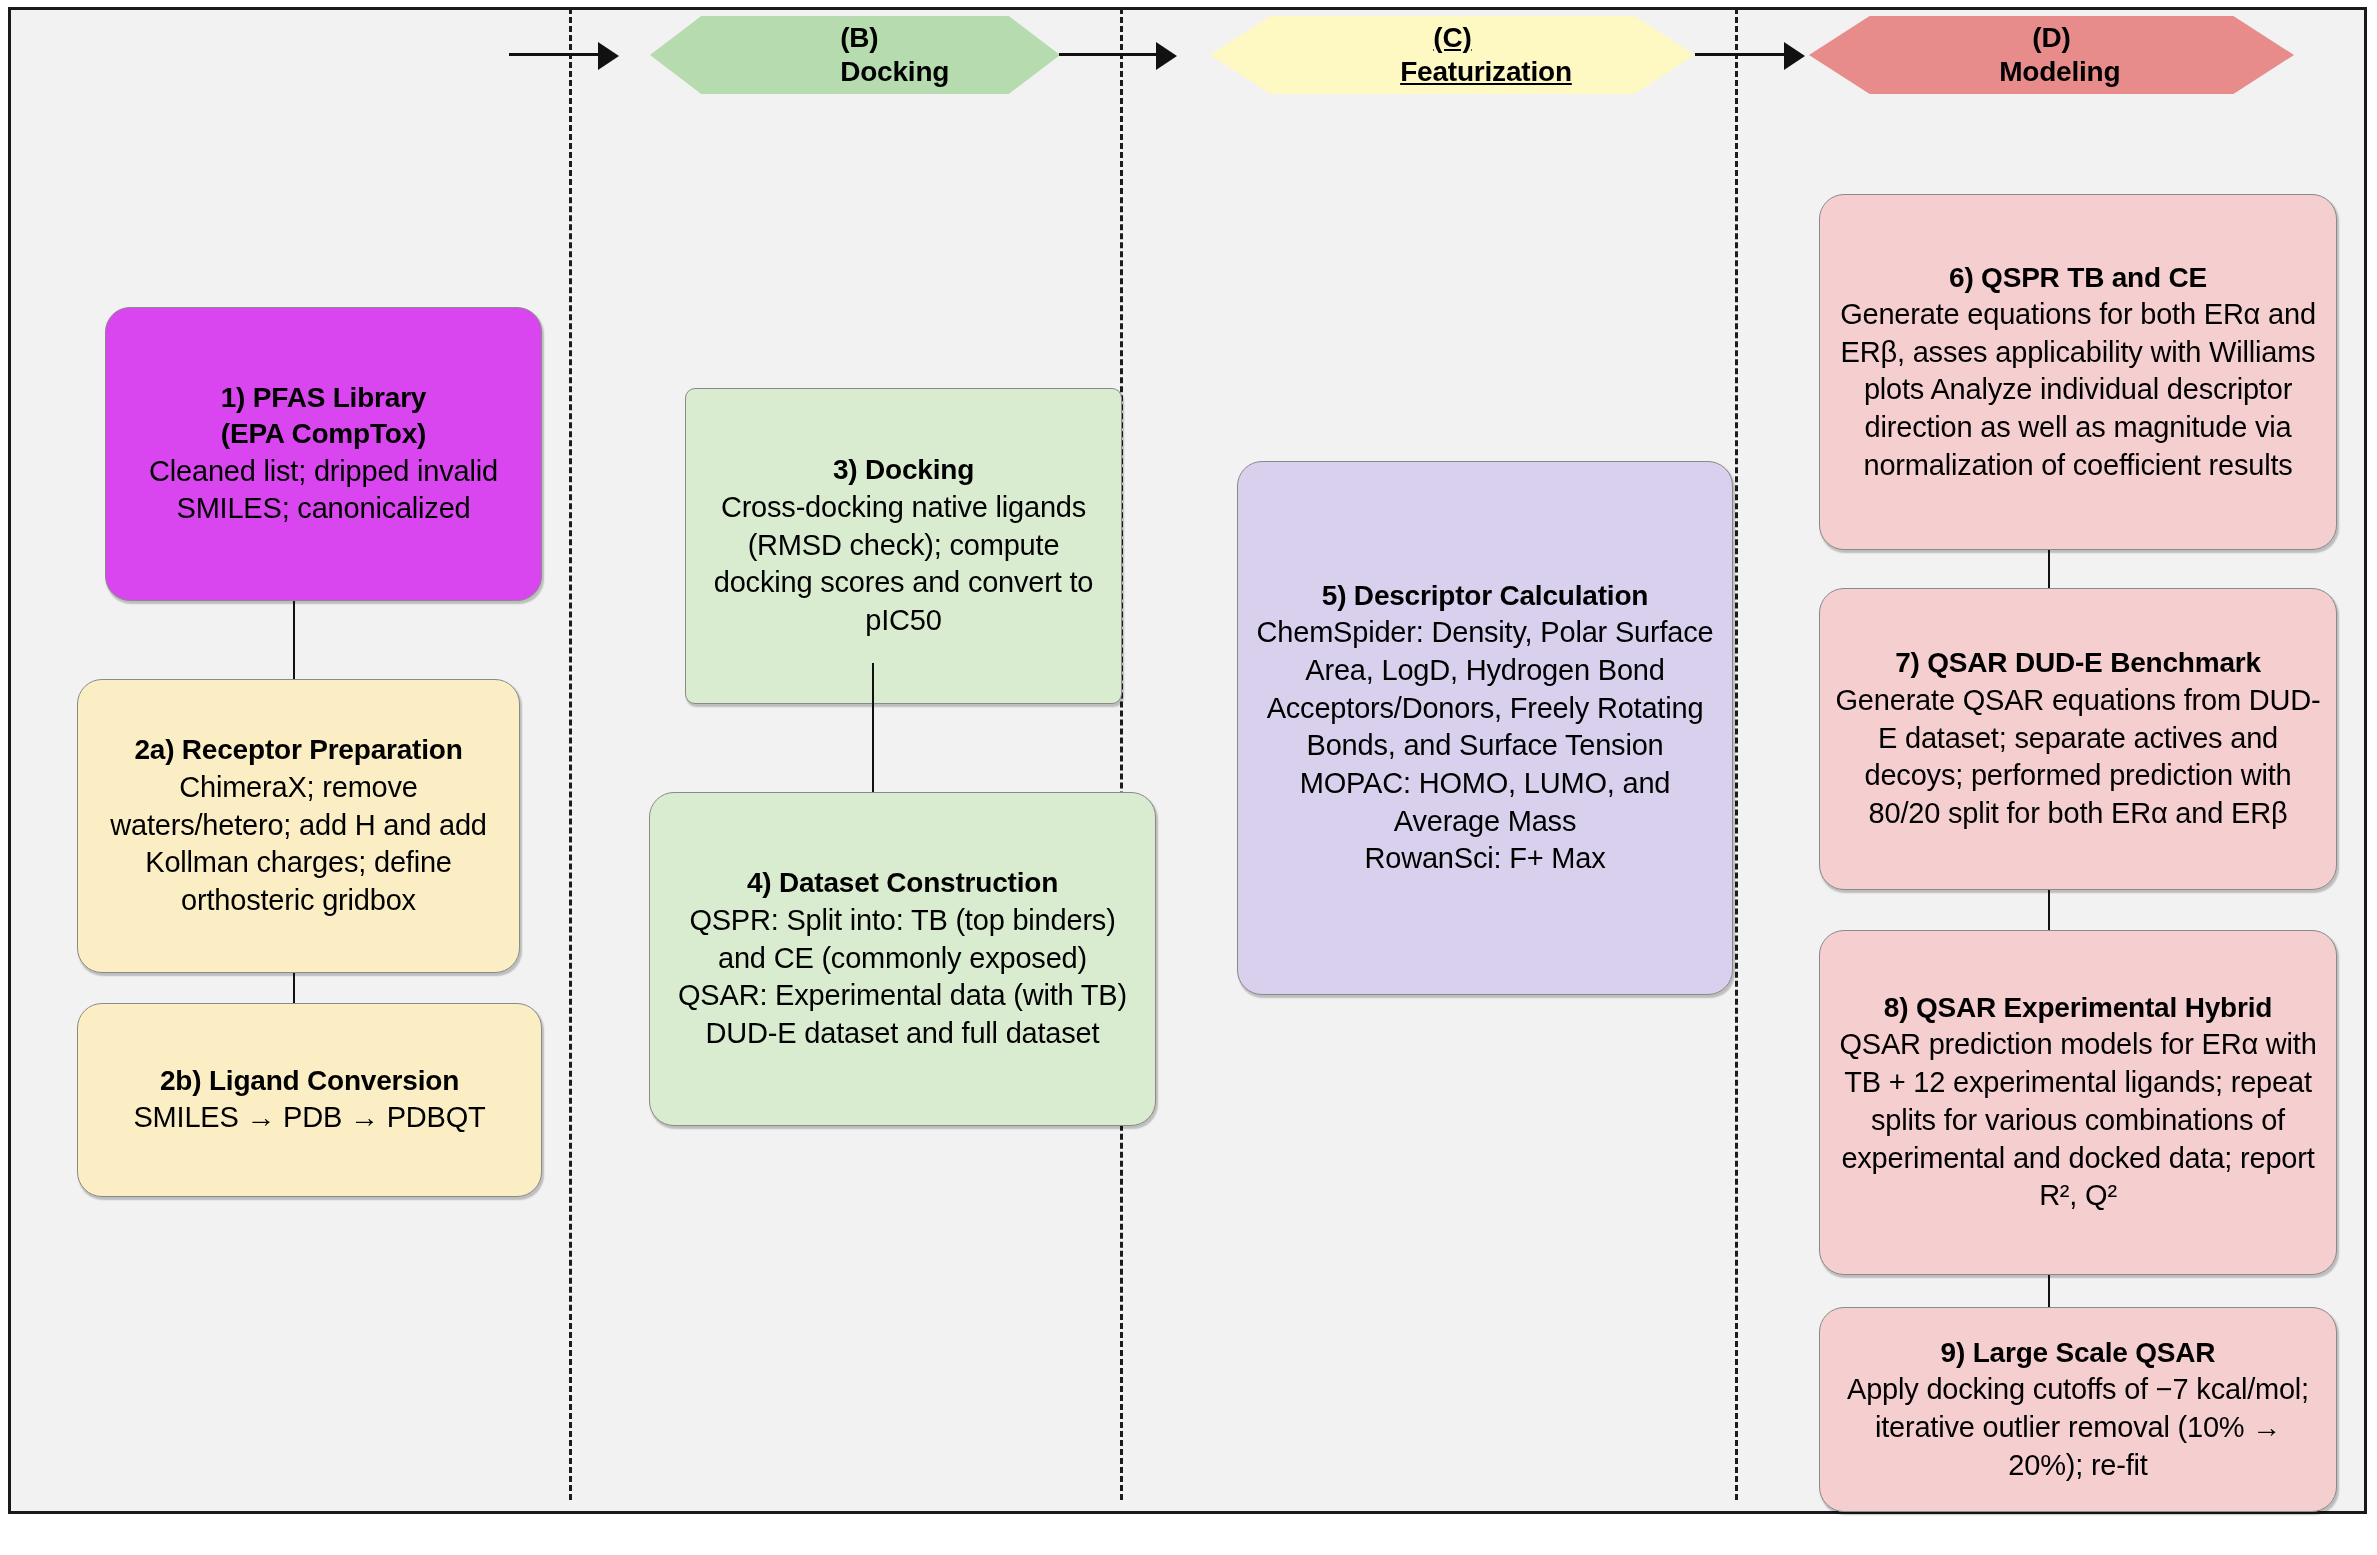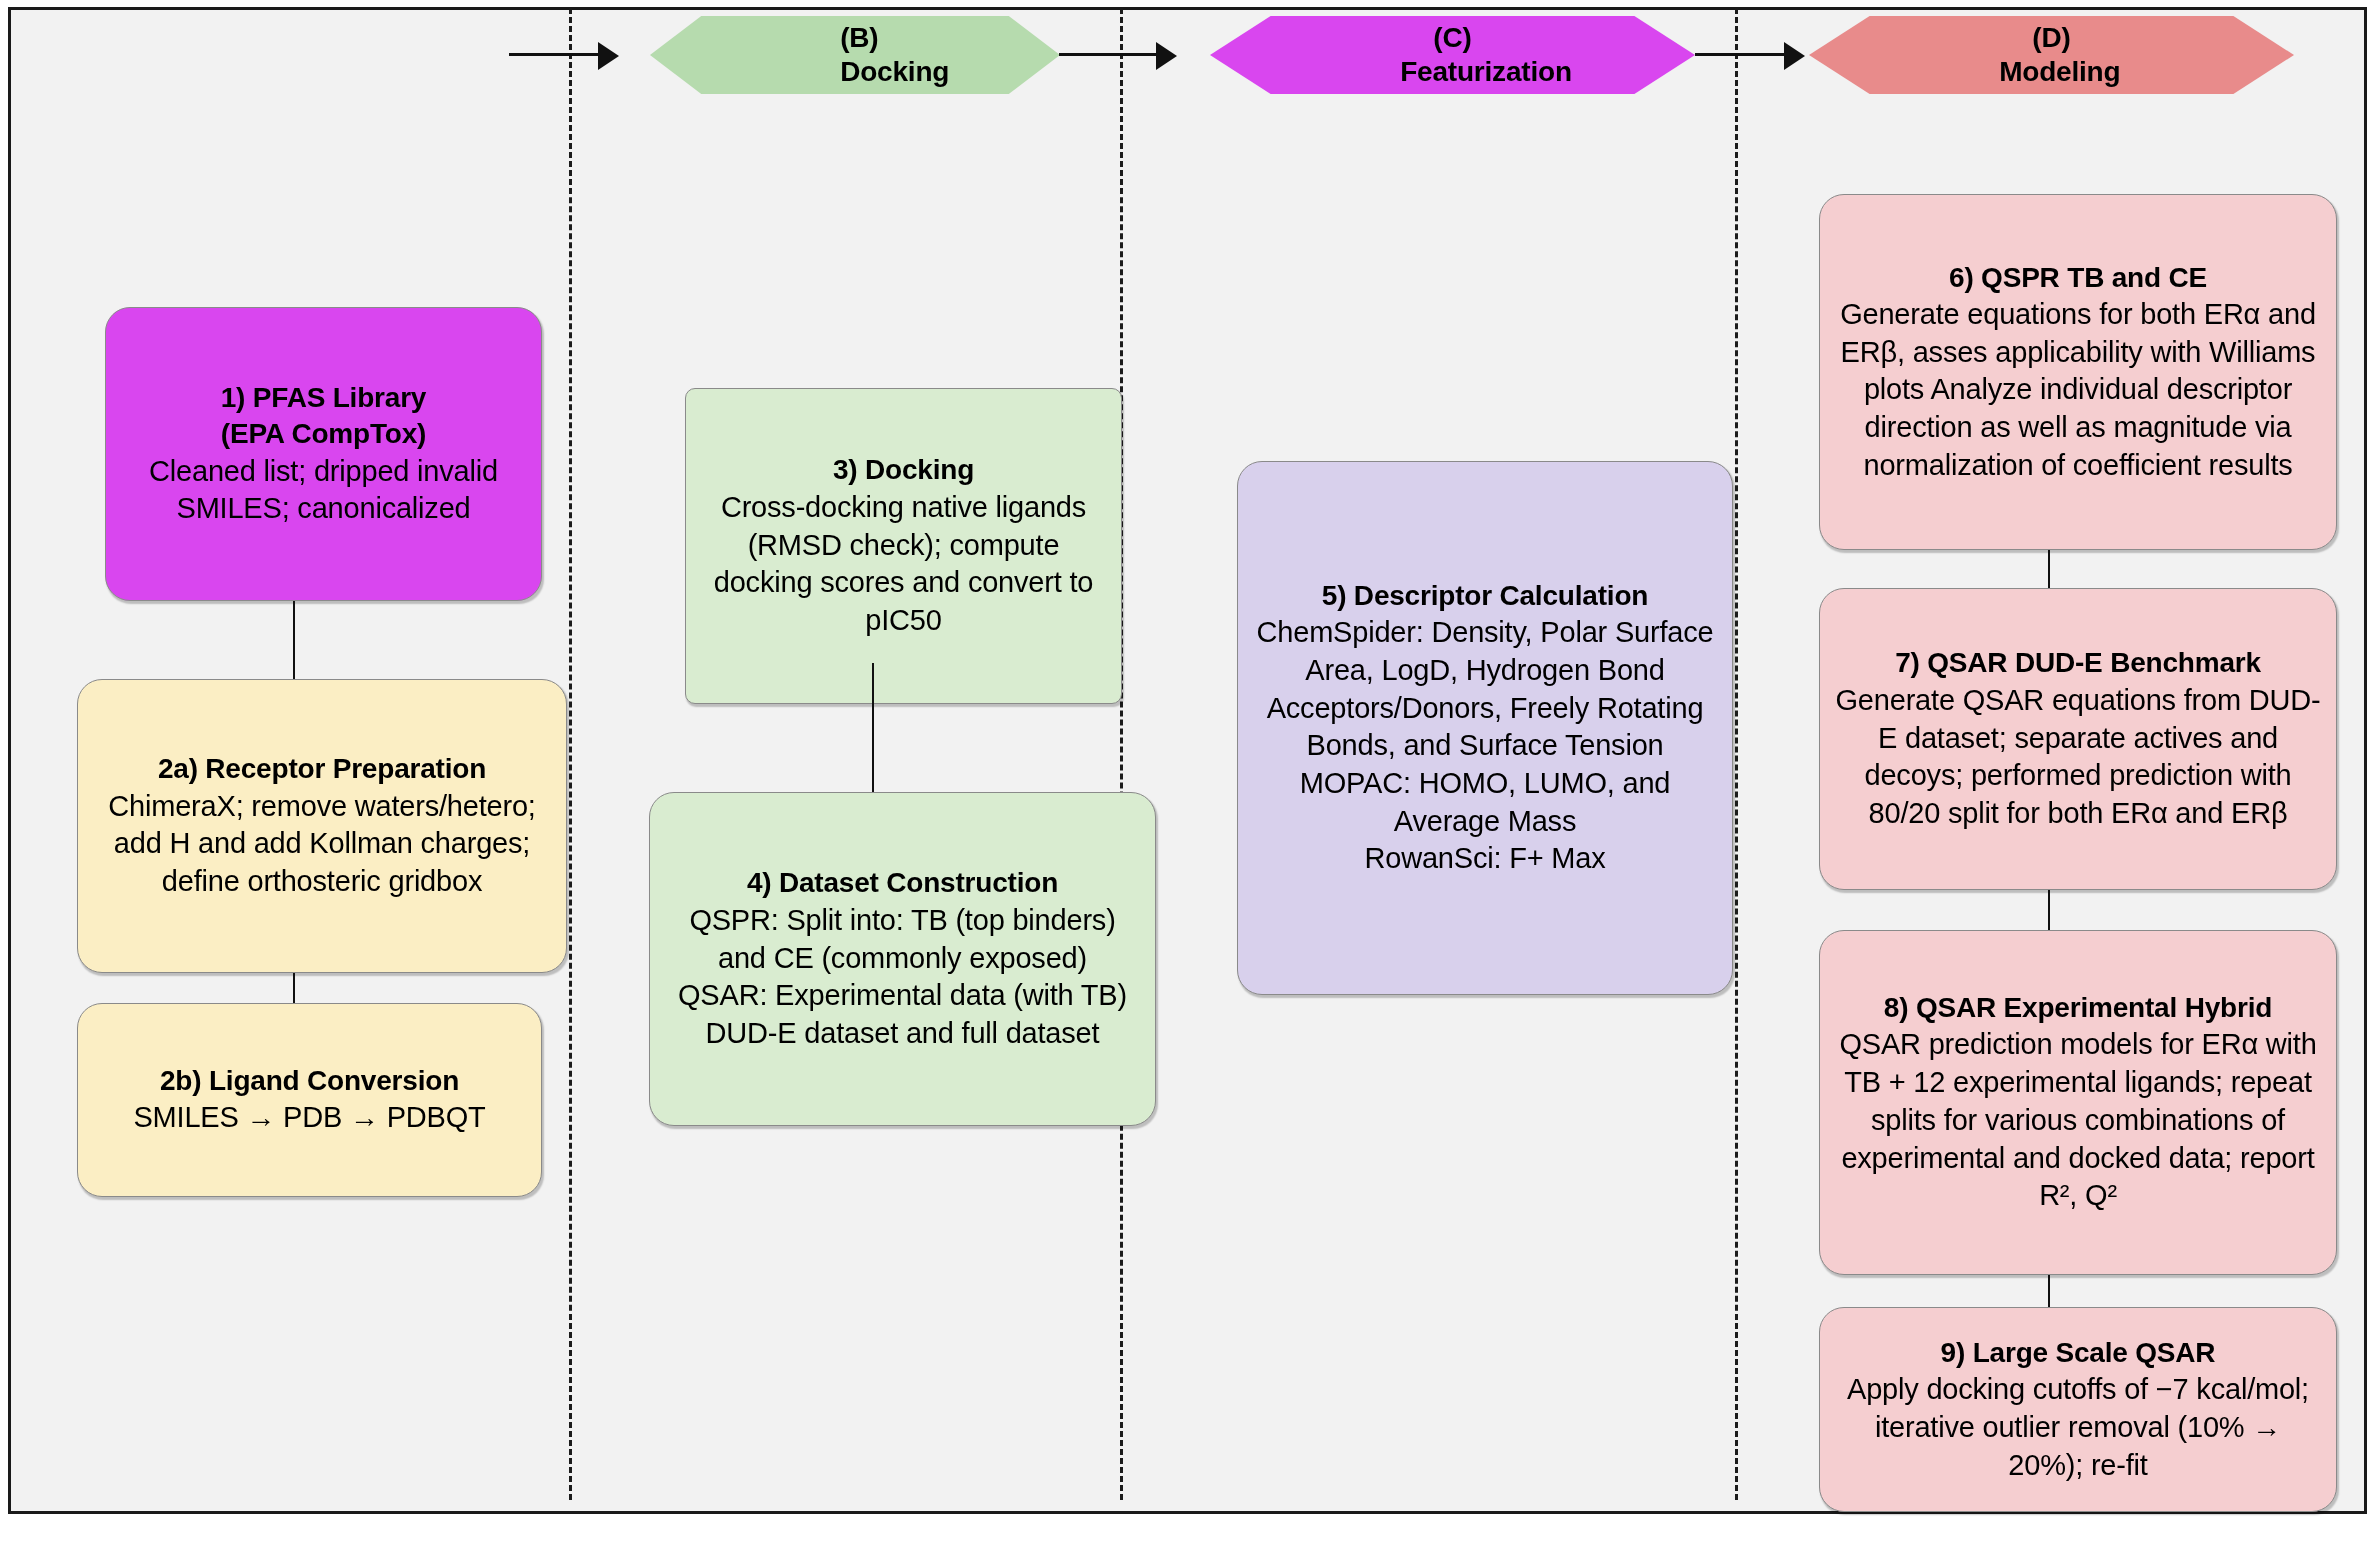--- a/index.html
+++ b/index.html
@@ -112,21 +112,21 @@
 
   <div class="lane-divider" style="left:569px;"></div>
   <div class="lane-divider" style="left:1120px;"></div>
   <div class="lane-divider" style="left:1735px;"></div>
 
 
   <div class="hex" style="left:650px; top:16px; width:410px; height:78px; background:#b6dbae;">
     <span class="hex-label" style="white-space:pre-line;">(B) Docking</span>
   </div>
 
-  <div class="hex" style="left:1210px; top:16px; width:485px; height:78px; background:#d946ef;">
+  <div class="hex" style="left:1210px; top:16px; width:485px; height:78px; background:#fef9c3;text-decoration:underline;">
     <span class="hex-label" style="white-space:pre-line;">(C) Featurization</span>
   </div>
 
   <div class="hex" style="left:1809px; top:16px; width:485px; height:78px; background:#e88b8b;">
     <span class="hex-label" style="white-space:pre-line;">(D) Modeling</span>
   </div>
 
   <div class="h-conn" style="left:509px; top:53px; width:89px;"></div>
   <div class="arrow-head" style="left:598px; top:42px;"></div>
 
@@ -137,21 +137,21 @@
   <div class="arrow-head" style="left:1784px; top:42px;"></div>
 
   <div class="box" style="left:75px; top:307px; width:437px; height:294px; background:#d946ef;">
     <div class="title" style="white-space:pre-line;">1) PFAS Library
 (EPA CompTox)</div>
     <div class="body">Cleaned list; dripped invalid SMILES; canonicalized</div>
   </div>
 
   <div class="v-conn" style="left:293px; top:601px; height:78px;"></div>
 
-  <div class="box" style="left:47px; top:679px; width:490px; height:294px; background:#fbeec4;">
+  <div class="box" style="left:47px; top:679px; width:443px; height:294px; background:#fbeec4;">
     <div class="title">2a) Receptor Preparation</div>
     <div class="body">ChimeraX; remove waters/hetero; add H and add Kollman charges; define orthosteric gridbox</div>
   </div>
 
   <div class="v-conn" style="left:293px; top:973px; height:30px;"></div>
 
   <div class="box" style="left:47px; top:1003px; width:465px; height:194px; background:#fbeec4;">
     <div class="title">2b) Ligand Conversion</div>
     <div class="body">SMILES → PDB → PDBQT</div>
   </div>

